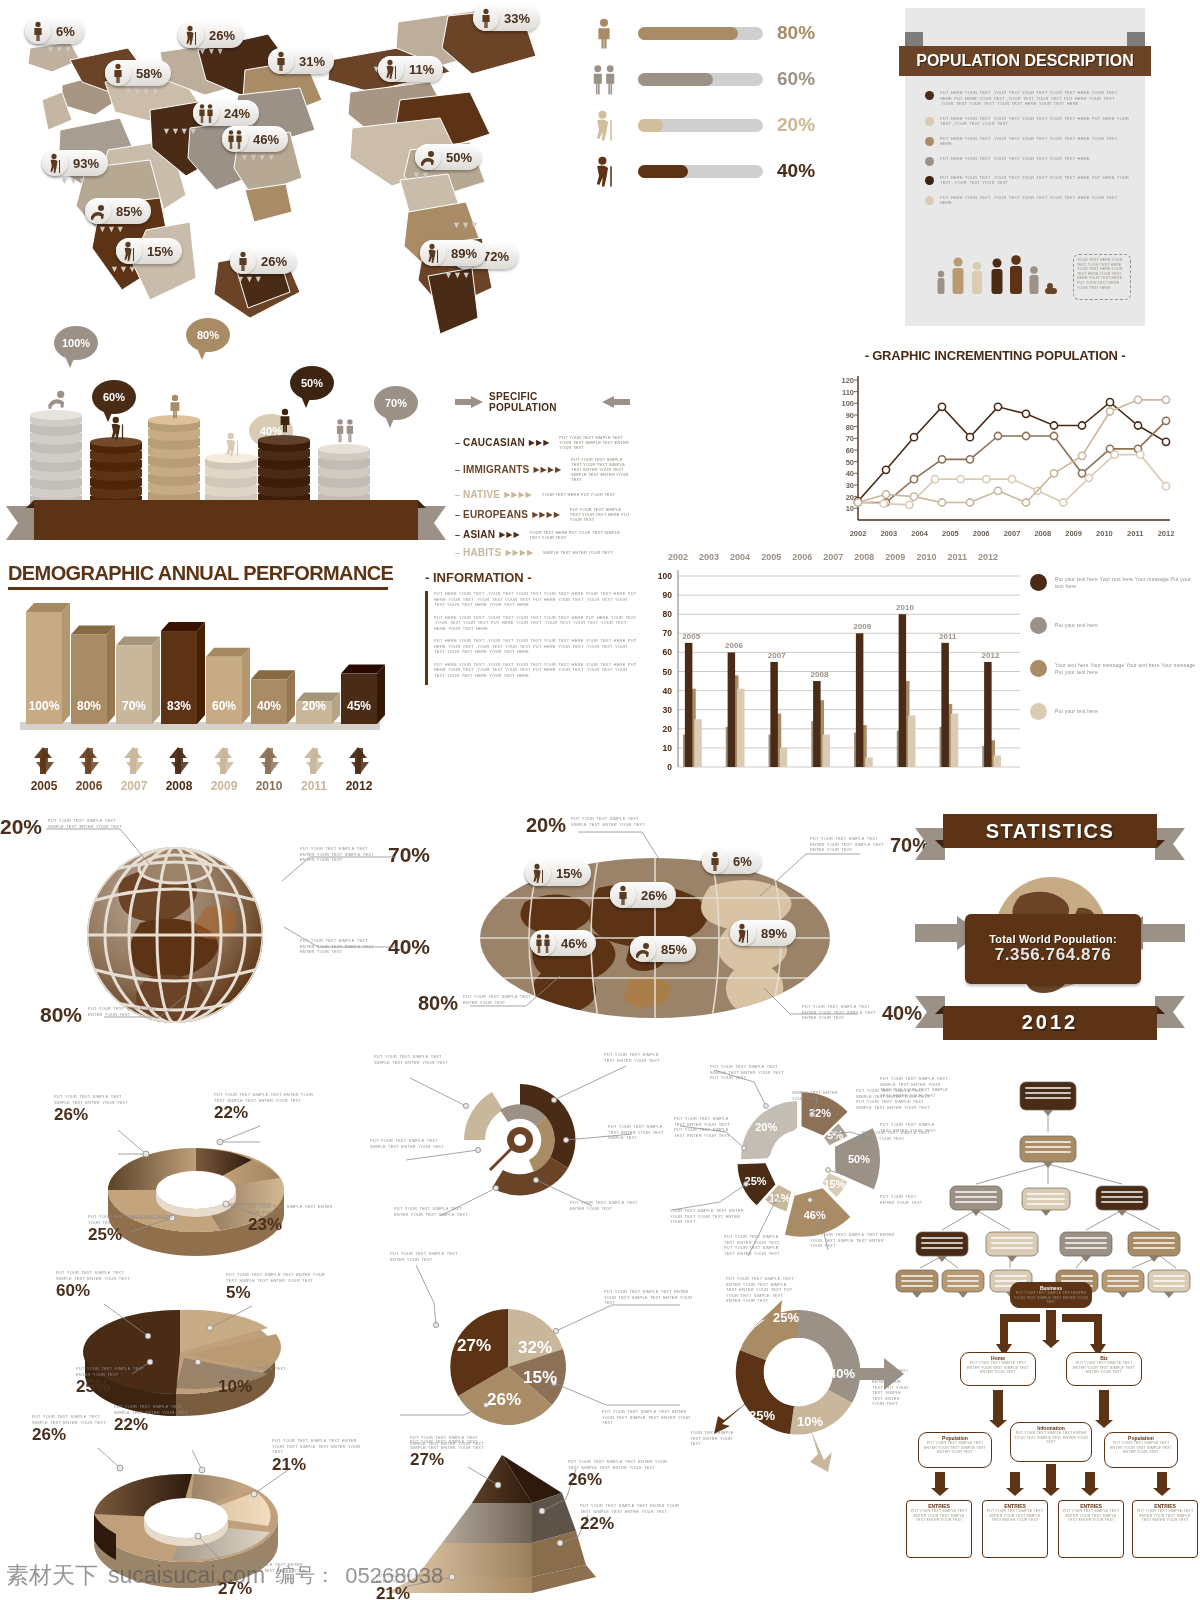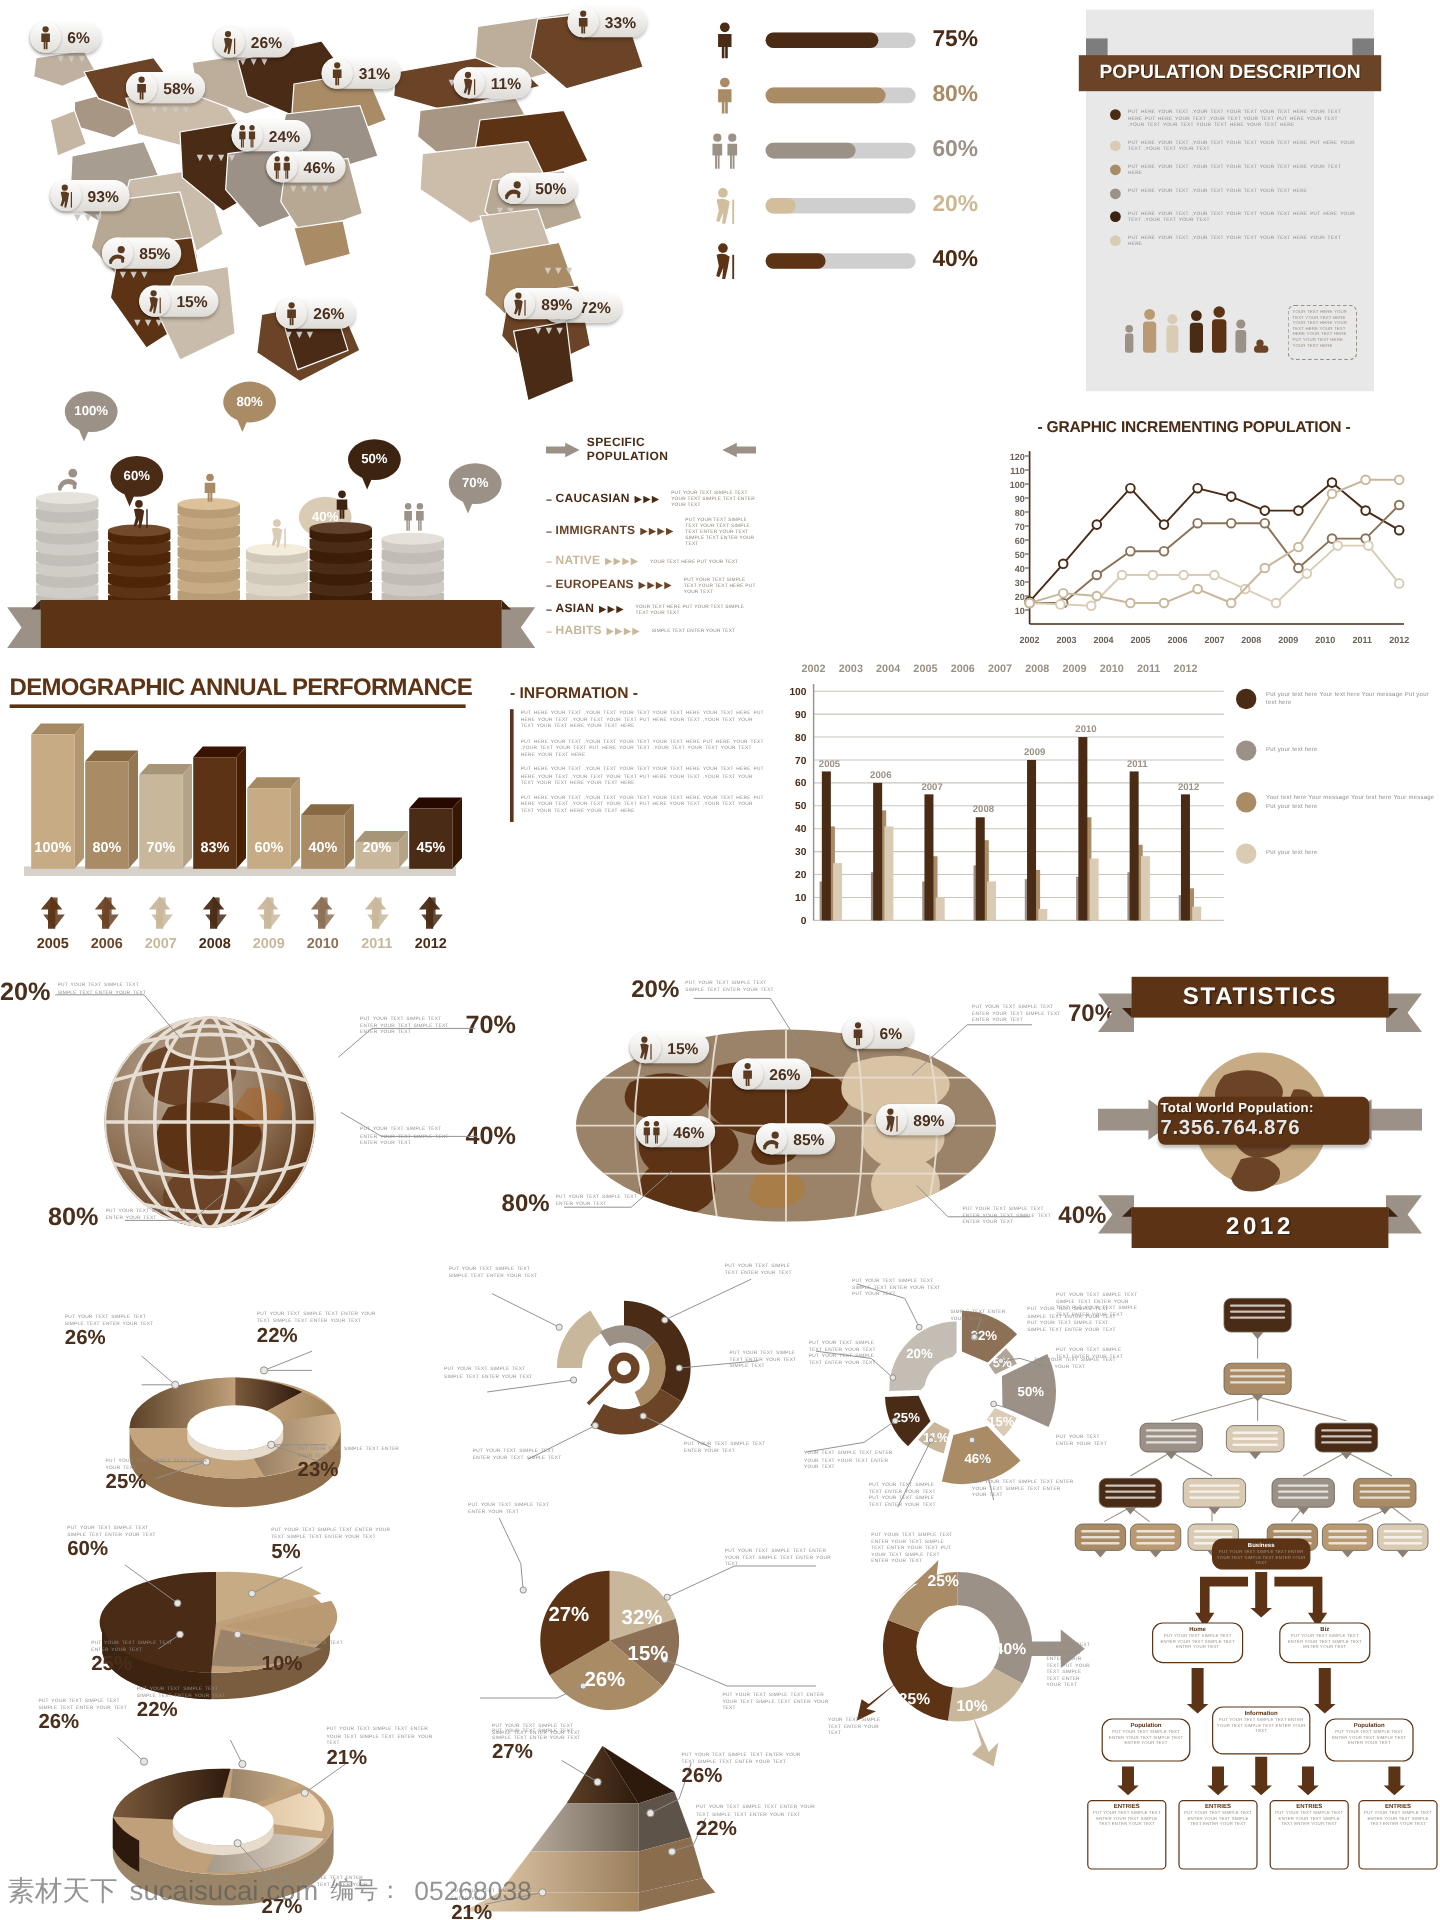--- a/index.html
+++ b/index.html
@@ -277,34 +277,20 @@
             </g>
           </svg>
         </div>
         <div class="vl">89%</div>
       </div>
     </div>
 </div>
 
 <div class="abs" style="left:590px;top:10px;width:230px;">
   <div id="progress-rows">
-      <div class="pbrow">
-        <div class="pbicon">
-          <svg width="28" height="34" viewBox="0 0 18 20">
-            <g fill="#4a2b16">
-              <circle cx="9" cy="3.4" r="2.6"></circle>
-              <path d="M5.4 7 h7.2 v7 h-2 v6 h-1.4 v-6 h-0.4 v6 h-1.4 v-6 h-2 Z"></path>
-            </g>
-          </svg>
-        </div>
-        <div class="pbtrack">
-          <div class="pbfill" style="width: 75%; background: rgb(74, 43, 22);"></div>
-        </div>
-        <div class="pbval" style="color: rgb(74, 43, 22);">75%</div>
-      </div>
       <div class="pbrow">
         <div class="pbicon">
           <svg width="28" height="34" viewBox="0 0 18 20">
             <g fill="#a98c66">
               <circle cx="9" cy="3.4" r="2.6"></circle>
               <path d="M5.4 7 h7.2 v7 h-2 v6 h-1.4 v-6 h-0.4 v6 h-1.4 v-6 h-2 Z"></path>
             </g>
           </svg>
         </div>
         <div class="pbtrack">
@@ -632,21 +618,21 @@
     </div>
   <svg class="abs" style="left:6px;top:148px;" width="440" height="46">
     <polygon points="0,6 34,6 34,40 0,40 12,23" fill="#9b9187"></polygon>
     <polygon points="440,6 406,6 406,40 440,40 428,23" fill="#9b9187"></polygon>
     <rect x="28" y="0" width="384" height="40" fill="#5c3415"></rect>
     <polygon points="28,0 28,8 20,8" fill="#3d2410"></polygon>
     <polygon points="412,0 412,8 420,8" fill="#3d2410"></polygon>
   </svg>
 </div>
 
-<div class="abs" style="left:455px;top:364px;width:175px;">
+<div class="abs" style="left:455px;top:391px;width:175px;">
   <div style="display:flex;align-items:center;justify-content:center;margin-bottom:22px;">
     <svg width="28" height="12">
         <polygon points="0,3 16,3 16,0 28,6 16,12 16,9 0,9" fill="#9b9187"></polygon>
       </svg>
     <span style="font-size:10px;font-weight:bold;color:#4a2b16;margin:0 6px;letter-spacing:.3px;">SPECIFIC POPULATION</span>
     <svg width="28" height="12">
         <polygon points="28,3 12,3 12,0 0,6 12,12 12,9 28,9" fill="#9b9187"></polygon>
       </svg>
   </div>
   <div id="legend-rows">
@@ -1265,21 +1251,21 @@
       <path d="M48 54 q28 -6 40 8 q8 14 -10 24 q-26 12 -38 -6 q-8 -14 8 -26 Z"></path>
       <path d="M44 92 q22 -6 32 8 q4 12 -14 18 q-22 4 -26 -10 Z"></path>
       <path d="M16 52 q12 -4 18 6 q2 10 -10 12 q-14 0 -8 -18 Z"></path>
       <path d="M88 34 q14 -2 18 10 q0 12 -14 12 q-14 -2 -4 -22 Z"></path>
     </g>
   </svg>
   <svg class="abs" style="left:10px;top:104px;" width="270" height="42">
     <polygon points="0,12 42,12 42,4 66,21 42,38 42,30 0,30" fill="#9b9187"></polygon>
     <polygon points="270,12 228,12 228,4 204,21 228,38 228,30 270,30" fill="#9b9187"></polygon>
   </svg>
-  <div class="abs" style="left:60px;top:106px;width:172px;background:#5c3415;border-radius:6px;padding:4px 2px;text-align:left;box-shadow:0 2px 3px rgba(0,0,0,.25);">
+  <div class="abs" style="left:60px;top:106px;width:172px;background:#5c3415;border-radius:6px;padding:19px 2px;text-align:center;box-shadow:0 2px 3px rgba(0,0,0,.25);">
     <div style="font-size:11px;font-weight:bold;color:#fff;letter-spacing:.2px;text-shadow:1px 1px 0 #3d2410;">Total World Population:</div>
     <div style="font-size:17px;font-weight:bold;color:#e5e5e5;letter-spacing:.6px;text-shadow:1px 1px 0 #3d2410;">7.356.764.876</div>
   </div>
   <svg class="abs" style="left:10px;top:188px;" width="270" height="48">
     <polygon points="0,0 30,0 30,32 0,32 12,16" fill="#9b9187"></polygon>
     <polygon points="270,0 240,0 240,32 270,32 258,16" fill="#9b9187"></polygon>
     <rect x="28" y="10" width="214" height="34" fill="#5c3415"></rect>
     <polygon points="28,10 28,18 20,18" fill="#3d2410"></polygon>
     <polygon points="242,10 242,18 250,18" fill="#3d2410"></polygon>
   </svg>

